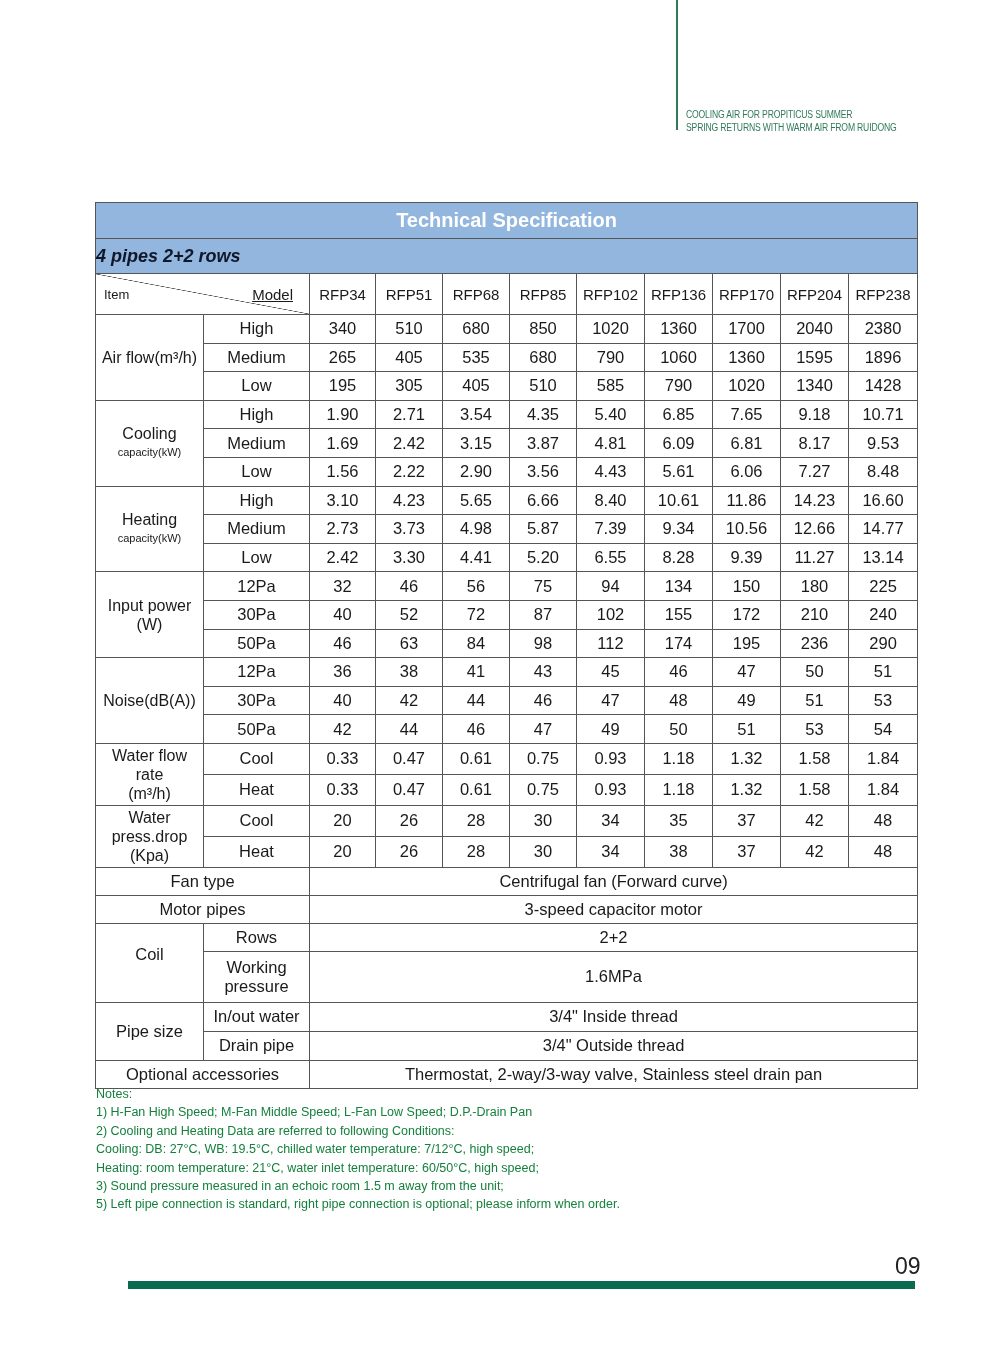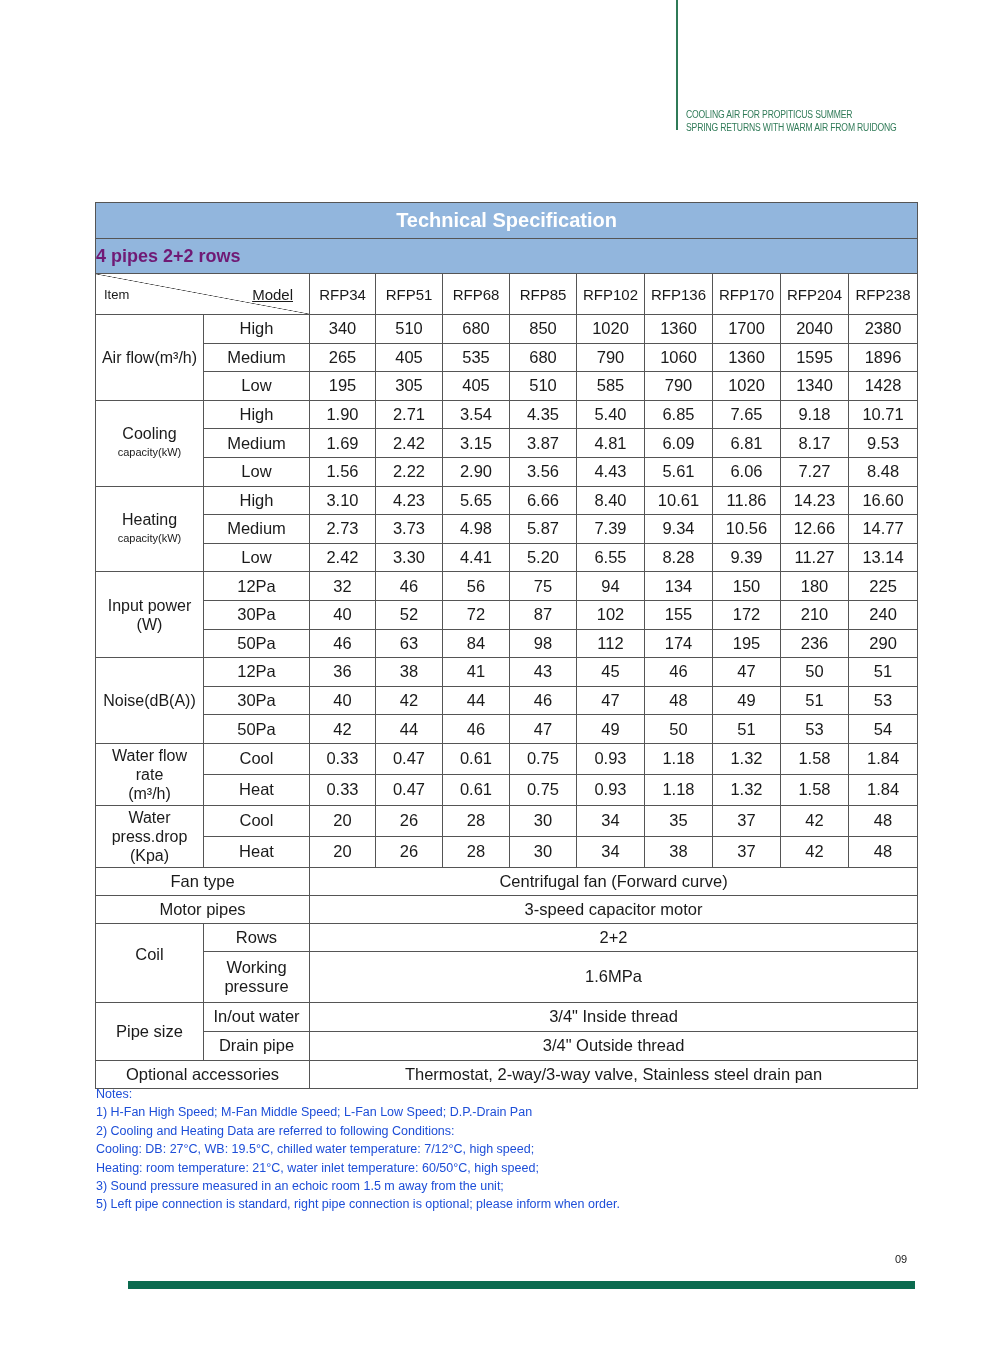--- a/index.html
+++ b/index.html
@@ -6,34 +6,34 @@
     body { width: 1000px; height: 1366px; position: relative; overflow: hidden;
            font-family: "Liberation Sans", sans-serif; color: #1a1a1a; }
     .vline { position: absolute; left: 676px; top: 0; width: 2px; height: 130px; background: #2f7a57; }
     .slogan { position: absolute; left: 686px; top: 108px; font-size: 10px; line-height: 13px;
               color: #2f7a57; font-family: "Liberation Sans", sans-serif; letter-spacing: -0.2px;
               transform: scaleX(0.86); transform-origin: left top; white-space: nowrap; }
     table.spec { position: absolute; left: 95px; top: 178px; width: 821px; border-collapse: collapse;
                  table-layout: fixed; font-size: 16.5px; margin-top: 24px; }
     table.spec td { border: 1px solid #555; text-align: center; padding: 0; line-height: 19px; }
     .title-row td { background: #92b6dd; color: #ffffff; font-weight: bold; font-size: 20px; height: 35px; border-color: #7a8fa6; }
-    .sub-row td { background: #92b6dd; color: #701a75; font-weight: bold; font-size: 18px; height: 34px;
-                  text-align: left !important; padding-left: 2px; border-color: #7a8fa6; }
+    .sub-row td { background: #92b6dd; color: #0f172a; font-weight: bold; font-size: 18px; height: 34px;
+                  text-align: left !important; padding-left: 2px; border-color: #7a8fa6; font-style: italic; }
     .hdr-row td { height: 40px; font-size: 15px; }
     .diag { position: relative; height: 40px; background:
             linear-gradient(to bottom left, transparent calc(50% - 0.6px), #444 50%, transparent calc(50% + 0.6px)); }
     .diag .it { position: absolute; left: 8px; bottom: 10px; font-size: 13px; }
     .diag .md { position: absolute; right: 16px; bottom: 10px; font-size: 15px; text-decoration: underline; }
     .r3 td { height: 27.6px; }
     .r2 td { height: 30px; }
     .cap { font-size: 16px; line-height: 19px; }
     .small { font-size: 11px; }
     .single td { height: 27px; }
-    .notes { position: absolute; left: 96px; top: 1085px; font-size: 12.5px; line-height: 18.4px; color: #1d4ed8; }
-    .page-num { position: absolute; left: 895px; top: 1253px; font-size: 11px; color: #222; }
+    .notes { position: absolute; left: 96px; top: 1085px; font-size: 12.5px; line-height: 18.4px; color: #15803d; }
+    .page-num { position: absolute; left: 895px; top: 1253px; font-size: 23px; color: #222; }
     .footer-bar { position: absolute; left: 128px; top: 1281px; width: 787px; height: 8px; background: #0b6b4f; }
   </style>
 </head>
 <body>
 
 <div class="vline"></div>
 <div class="slogan">
   <div>COOLING AIR FOR PROPITICUS SUMMER</div>
   <div>SPRING RETURNS WITH WARM AIR FROM RUIDONG</div>
 </div>

